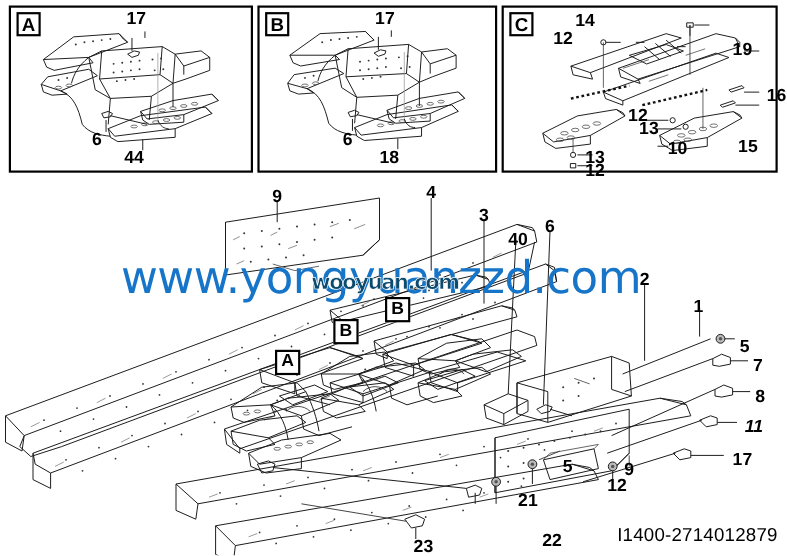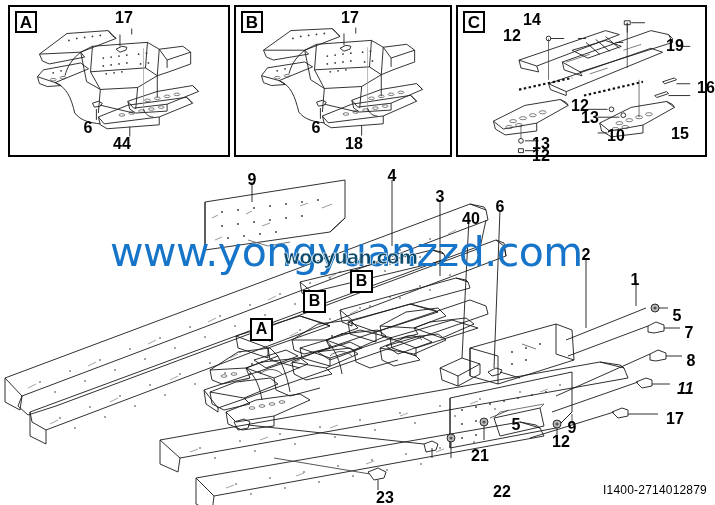--- a/index.html
+++ b/index.html
@@ -31,21 +31,21 @@
 
   
   #wm-blue{position:absolute;left:110px;top:228px;font-size:41px;font-weight:normal;
            color:#1675c8;letter-spacing:-0.5px;white-space:nowrap;z-index:8;
            font-family:"DejaVu Sans",sans-serif;}
   #wm-black{position:absolute;left:283px;top:246px;font-size:19px;font-weight:bold;
             color:#0c4a6e;white-space:nowrap;z-index:8;letter-spacing:-1.2px;
             -webkit-text-stroke:0.6px #fff;font-family:"DejaVu Sans",sans-serif;}
 
   
-  #docnum{position:absolute;right:8px;bottom:8px;font-size:12px;letter-spacing:0.2px;}
+  #docnum{position:absolute;right:8px;bottom:8px;font-size:17px;letter-spacing:0.2px;}
 </style>
 </head>
 <body>
 
 <div id="panel-strip">
 
   <div class="panel" id="panel-A">
     <div class="panel-tag">A</div>
     <svg class="panel-art" viewBox="0 0 222 152">
       <g fill="none" stroke="#1a1a1a" stroke-width="0.9" stroke-linejoin="round">

